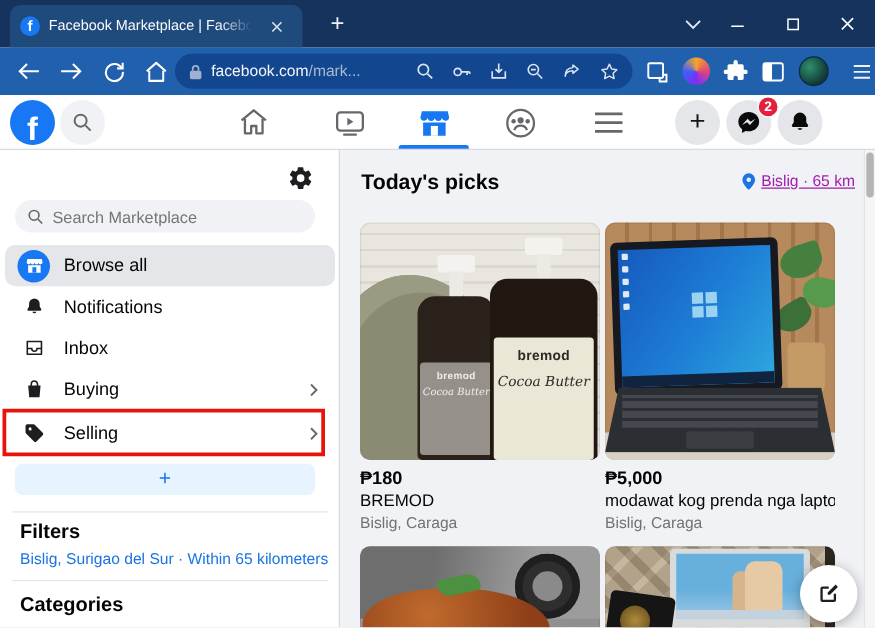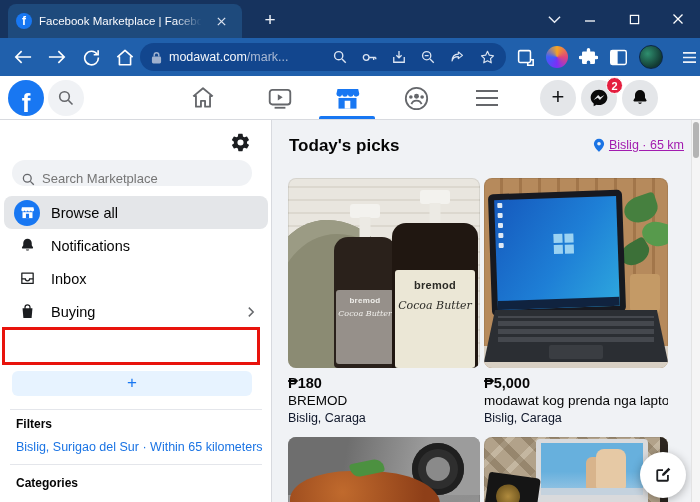--- a/index.html
+++ b/index.html
@@ -41,46 +41,46 @@
   .navicon { position:absolute; top:8px; width:28px; height:28px; color:#65676b; display:flex; align-items:center; justify-content:center; }
   .nav-underline { position:absolute; left:319px; bottom:0; width:56px; height:3px; background:#1877f2; border-radius:2px 2px 0 0; }
   .fb-circle { position:absolute; top:4px; width:36px; height:36px; border-radius:50%; background:#e4e6e9; color:#121416; display:flex; align-items:center; justify-content:center; }
   .fb-plus { font-size:22px; font-weight:400; color:#121416; margin-top:-2px; }
   .msg-badge { position:absolute; left:606px; top:1px; min-width:17px; height:17px; border-radius:9px; background:#e41e3f; color:#fff; font-size:11px; font-weight:bold; display:flex; align-items:center; justify-content:center; padding:0 4px; border:1px solid #fff; }
 
   
   .sidebar { position:absolute; left:0; top:120px; width:272px; bottom:0; background:#fff; border-right:1px solid #d8dadf; }
   .sb-head { position:absolute; left:16px; top:8px; font-size:23px; font-weight:bold; color:#050505; }
   .sb-gear { position:absolute; right:18px; top:9px; width:26px; height:26px; color:#1c1e21; display:flex; align-items:center; justify-content:center; }
-  .sb-search { position:absolute; left:12px; top:40px; width:240px; height:26px; border-radius:14px; background:#f0f2f5; display:flex; align-items:flex-end; padding:0 10px; gap:7px; color:#65676b; }
+  .sb-search { position:absolute; left:12px; top:40px; width:240px; height:26px; border-radius:14px; background:#f0f2f5; display:flex; align-items:center; padding:0 10px; gap:7px; color:#65676b; }
   .sb-search input { border:none; outline:none; background:transparent; font-size:13px; color:#65676b; font-family:inherit; width:180px; }
   .sb-row { position:absolute; left:4px; width:264px; height:33px; display:flex; align-items:center; padding:0 10px; gap:11px; border-radius:8px; }
   .sb-row.active { background:#e4e6e9; }
   .sb-ico-circle { width:26px; height:26px; border-radius:50%; background:#1877f2; display:flex; align-items:center; justify-content:center; flex:none; }
   .sb-ico { width:26px; height:26px; display:flex; align-items:center; justify-content:center; color:#1c1e21; flex:none; }
   .sb-label { font-size:14.5px; color:#050505; }
   .sb-chevron { margin-left:auto; color:#65676b; display:flex; }
   .annotation-rect { position:absolute; left:2px; top:207px; width:258px; height:38px; border:3px solid #e8130c; pointer-events:none; }
   .create-btn { position:absolute; left:12px; top:251px; width:240px; height:25px; background:#e7f3ff; border-radius:6px; color:#1877f2; font-size:14px; display:flex; align-items:center; justify-content:center; gap:6px; }
   .create-plus { font-size:17px; margin-top:-2px; }
   .sb-divider { position:absolute; left:10px; width:252px; height:1px; background:#e4e6eb; }
-  .sb-section { position:absolute; left:16px; font-size:12px; font-weight:600; color:#050505; }
+  .sb-section { position:absolute; left:16px; font-size:16px; font-weight:600; color:#050505; }
   .sb-link { position:absolute; left:16px; font-size:12.5px; color:#1b74e4; }
 
   
   .main { position:absolute; left:272px; top:120px; right:0; bottom:0; background:#f0f2f5; overflow:hidden; }
   .main-heading { position:absolute; left:17px; top:16px; font-size:17px; font-weight:bold; color:#050505; }
   .loc-link { position:absolute; right:16px; top:18px; display:flex; align-items:center; gap:4px; color:#a21caf; font-size:12.5px; }
   .loc-link .txt { text-decoration:underline; }
   .products { position:absolute; left:16px; top:58px; display:grid; grid-template-columns:192px 184px; column-gap:4px; row-gap:10px; }
   .card { display:flex; flex-direction:column; }
   .card-img { position:relative; height:190px; border-radius:8px; overflow:hidden; box-shadow:inset 0 0 0 1px rgba(0,0,0,.08); background:#ddd; }
   .card-price { margin-top:6px; font-size:14.5px; font-weight:bold; color:#050505; line-height:18px; }
   .card-title { font-size:13.5px; color:#050505; line-height:18px; white-space:nowrap; overflow:hidden; }
-  .card-loc { font-size:12.5px; color:#0f172a; line-height:17px; }
+  .card-loc { font-size:12.5px; color:#737373; line-height:17px; }
 
   
   .ph-bremod { background:repeating-linear-gradient(0deg,#e9e6df 0 11px,#dcd8cf 11px 13px); }
   .towel { position:absolute; left:-24px; top:42px; width:140px; height:170px; background:#8b8b73; border-radius:45% 55% 40% 40%; box-shadow:inset -14px -10px 0 #767661, inset 10px 14px 0 #9b9b84; }
   .bottle { position:absolute; }
   .bottle .pump-head { position:absolute; top:0; left:50%; transform:translateX(-50%); width:30px; height:14px; background:#f3f2ee; border-radius:3px; }
   .bottle .pump-stem { position:absolute; top:13px; left:50%; transform:translateX(-50%); width:11px; height:22px; background:#eceae4; }
   .bottle .body { position:absolute; top:33px; left:0; width:100%; bottom:0; border-radius:14px 14px 4px 4px; }
   .bottle .label { position:absolute; left:4%; right:4%; bottom:4px; border-radius:3px; text-align:center; overflow:hidden; }
   .b-back { left:46px; top:26px; width:62px; height:164px; }
@@ -199,21 +199,21 @@
         <svg width="18" height="17" viewBox="0 0 20 18">
             <path d="M1.5 8.5L10 1l8.5 7.5M3.8 8v9h12.4V8" stroke="currentColor" stroke-width="1.8" fill="none" stroke-linejoin="round"></path>
           </svg>
       </div>
     </div>
     <div class="urlbar">
       <svg width="11" height="13" viewBox="0 0 12 14">
           <rect x="1" y="6" width="10" height="7.5" rx="1.5" fill="#9fb1ce"></rect>
           <path d="M3.5 6V4.2a2.5 2.5 0 0 1 5 0V6" stroke="#9fb1ce" stroke-width="1.6" fill="none"></path>
         </svg>
-      <span class="url-text"><span class="url-domain">modawat.com</span><span class="url-path">/mark...</span></span>
+      <span class="url-text"><span class="url-domain">facebook.com</span><span class="url-path">/mark...</span></span>
       <span class="url-spacer"></span>
       <span class="url-icons">
         <svg width="14" height="14" viewBox="0 0 16 16">
             <circle cx="6.5" cy="6.5" r="4.7" stroke="currentColor" stroke-width="1.6" fill="none"></circle>
             <path d="M10.3 10.3L14.6 14.6" stroke="currentColor" stroke-width="1.6"></path>
           </svg>
         <svg width="15" height="13" viewBox="0 0 18 14">
             <circle cx="5" cy="7" r="3.4" stroke="currentColor" stroke-width="1.6" fill="none"></circle>
             <path d="M8.5 7h8M14 7v3M16.5 7v2" stroke="currentColor" stroke-width="1.6" fill="none"></path>
           </svg>
@@ -367,20 +367,34 @@
           </svg>
       </span>
       <span class="sb-label">Buying</span>
       <span class="sb-chevron">
         <svg width="14" height="14" viewBox="0 0 16 16">
             <path d="M5.5 3l5 5-5 5" stroke="#65676b" stroke-width="1.7" fill="none"></path>
           </svg>
       </span>
     </div>
 
+    <div class="sb-row" style="top:210px">
+      <span class="sb-ico">
+        <svg width="17" height="17" viewBox="0 0 24 24">
+            <path d="M21.4 11.6l-9-9A2 2 0 0 0 11 2H4a2 2 0 0 0-2 2v7c0 .5.2 1 .6 1.4l9 9a2 2 0 0 0 2.8 0l7-7a2 2 0 0 0 0-2.8z" fill="#1c1e21"></path>
+            <circle cx="7.2" cy="7.2" r="1.7" fill="#fff"></circle>
+          </svg>
+      </span>
+      <span class="sb-label">Selling</span>
+      <span class="sb-chevron">
+        <svg width="14" height="14" viewBox="0 0 16 16">
+            <path d="M5.5 3l5 5-5 5" stroke="#65676b" stroke-width="1.7" fill="none"></path>
+          </svg>
+      </span>
+    </div>
 
     <div class="annotation-rect"></div>
 
     <div class="create-btn">
       <span class="create-plus">+</span>
     </div>
 
     <div class="sb-divider" style="top:289px"></div>
     <div class="sb-section" style="top:297px">Filters</div>
     <div class="sb-link" style="top:320px">Bislig, Surigao del Sur · Within 65 kilometers</div>

